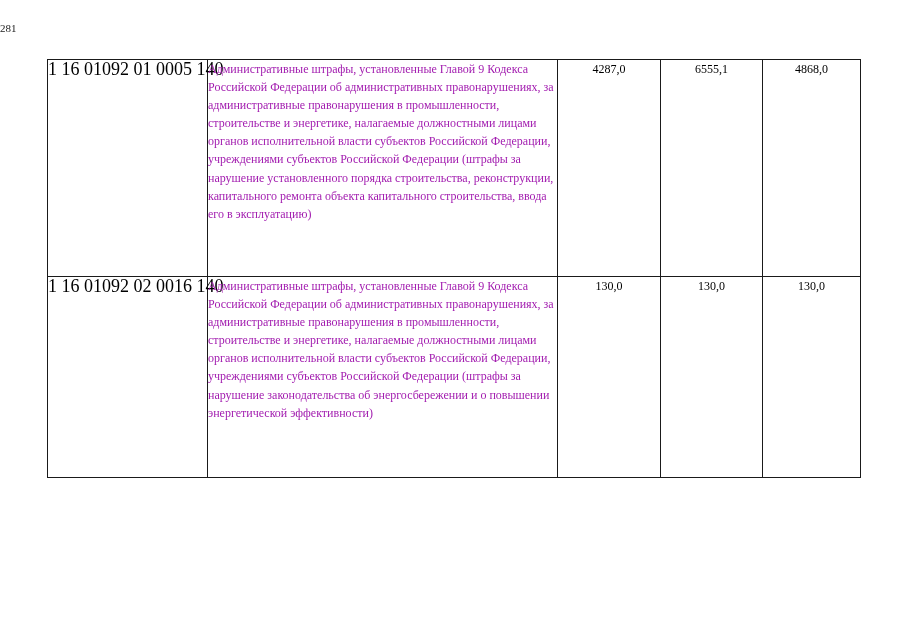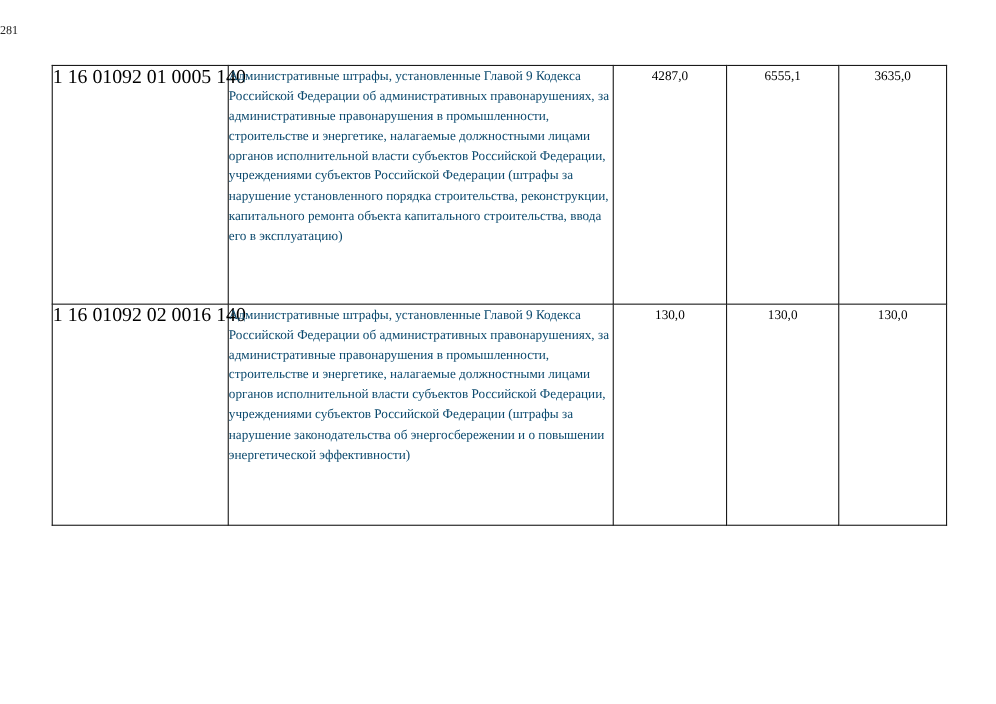--- a/index.html
+++ b/index.html
@@ -52,21 +52,21 @@
     line-height: 18px;
     padding: 5px 6px 6px 8px;
     white-space: nowrap;
   }
 
   .cell-desc {
     font-size: 12px;
     line-height: 18.1px;
     padding: 4px 6px 8px 5px;
     text-align: left;
-    color: #0c4a6e;
+    color: #a21caf;
   }
 
   .cell-num {
     font-size: 12px;
     line-height: 18px;
     text-align: center;
     vertical-align: middle;
     padding: 4px 7px 4px 4px;
     white-space: nowrap;
   }
@@ -86,21 +86,21 @@
     <col class="col-num1">
     <col class="col-num2">
     <col class="col-num3">
   </colgroup>
   <tbody>
     <tr class="row-spacer-1">
       <td class="cell-code">1 16 01092 01 0005 140</td>
       <td class="cell-desc">Административные штрафы, установленные Главой 9 Кодекса Российской Федерации об административных правонарушениях, за административные правонарушения в промышленности, строительстве и энергетике, налагаемые должностными лицами органов исполнительной власти субъектов Российской Федерации, учреждениями субъектов Российской Федерации (штрафы за нарушение установленного порядка строительства, реконструкции, капитального ремонта объекта капитального строительства, ввода его в эксплуатацию)</td>
       <td class="cell-num">4287,0</td>
       <td class="cell-num">6555,1</td>
-      <td class="cell-num">3635,0</td>
+      <td class="cell-num">4868,0</td>
     </tr>
     <tr class="row-spacer-2">
       <td class="cell-code">1 16 01092 02 0016 140</td>
       <td class="cell-desc">Административные штрафы, установленные Главой 9 Кодекса Российской Федерации об административных правонарушениях, за административные правонарушения в промышленности, строительстве и энергетике, налагаемые должностными лицами органов исполнительной власти субъектов Российской Федерации, учреждениями субъектов Российской Федерации (штрафы за нарушение законодательства об энергосбережении и о повышении энергетической эффективности)</td>
       <td class="cell-num">130,0</td>
       <td class="cell-num">130,0</td>
       <td class="cell-num">130,0</td>
     </tr>
   </tbody>
 </table>

